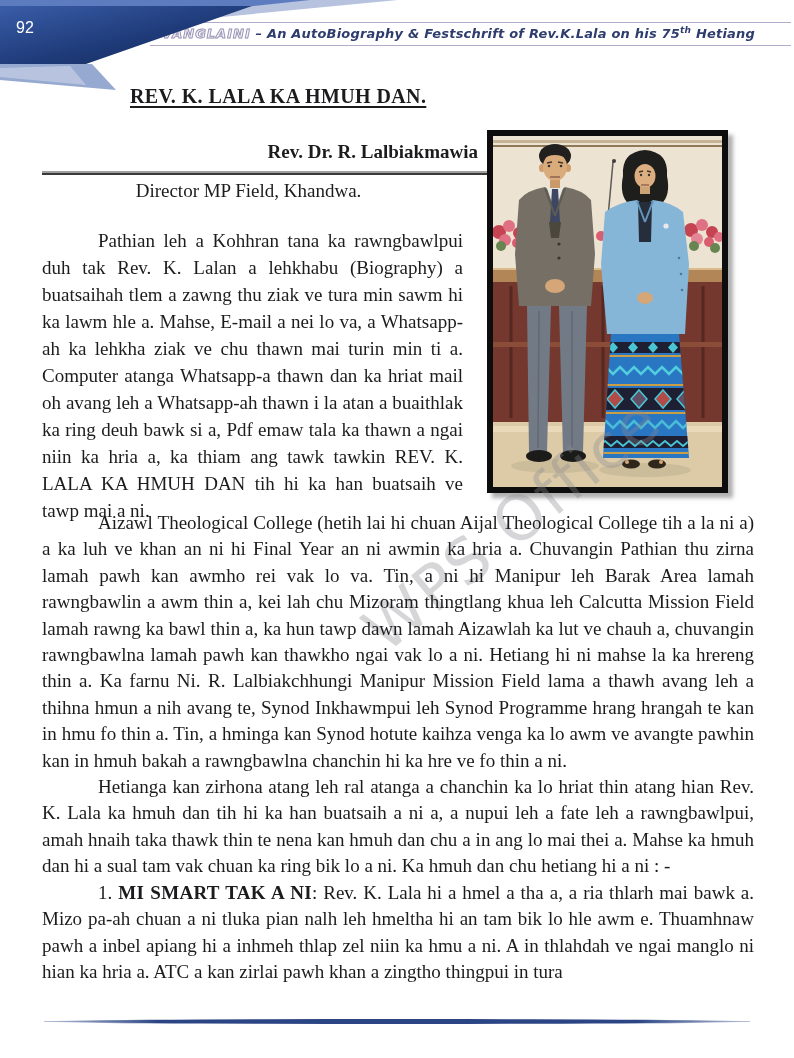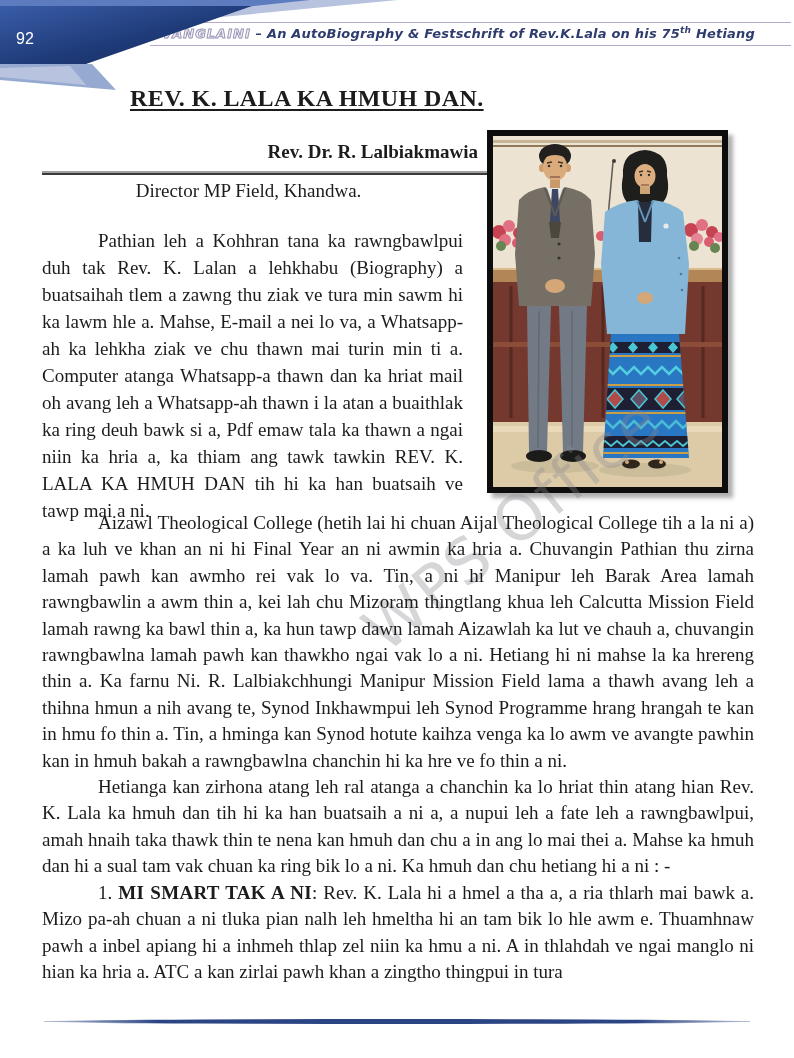--- a/index.html
+++ b/index.html
@@ -20,27 +20,27 @@
     font-size:13px; color:#2e3c6e; letter-spacing:0.2px; white-space:nowrap;
   }
   .brand {
     color:#f2f1f8; -webkit-text-stroke:0.9px #9a93b5; text-shadow:0 0 1px #9a93b5;
     letter-spacing:1px;
   }
   .ord { font-size:9px; vertical-align:super; }
   .corner { position:absolute; left:0; top:0; z-index:3; }
   .page-num {
     position:absolute; left:16px; top:19px; z-index:4; color:#ffffff;
-    font-family:"Liberation Sans", sans-serif; font-size:16px;margin-top:11px;
+    font-family:"Liberation Sans", sans-serif; font-size:16px;
   }
 
   
   .article-title {
     position:absolute; left:130px; top:85px; z-index:6;
-    font-size:24px; font-weight:bold; letter-spacing:0.4px;
+    font-size:20px; font-weight:bold; letter-spacing:0.4px;
     text-decoration:underline; text-underline-offset:3px; text-decoration-thickness:2px;
   }
   .author {
     position:absolute; left:42px; top:141px; width:436px; z-index:6;
     text-align:right; font-weight:bold; font-size:19px;
   }
   .author-rule {
     position:absolute; left:42px; top:171px; width:445px; height:4px; z-index:6;
     background:linear-gradient(to bottom, #a0a0a0 0 2px, #3a3a3a 2px 4px);
   }

